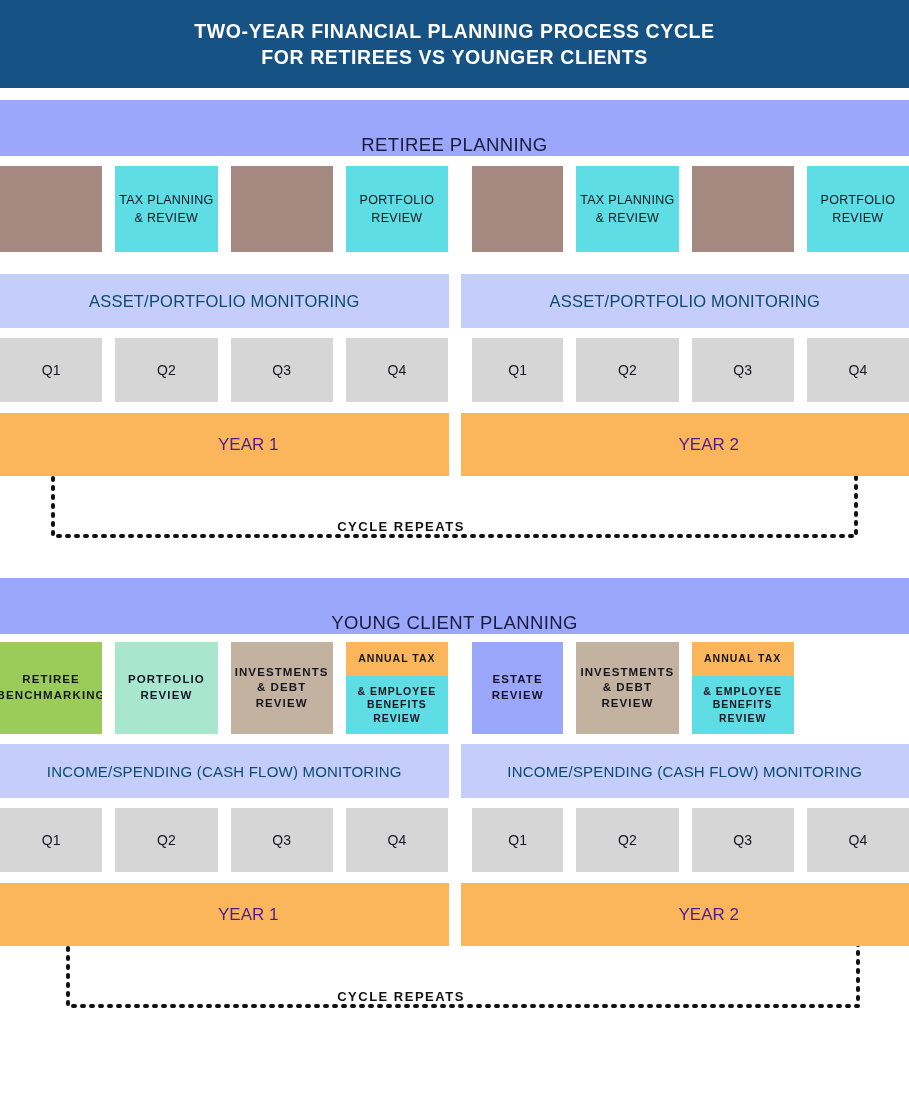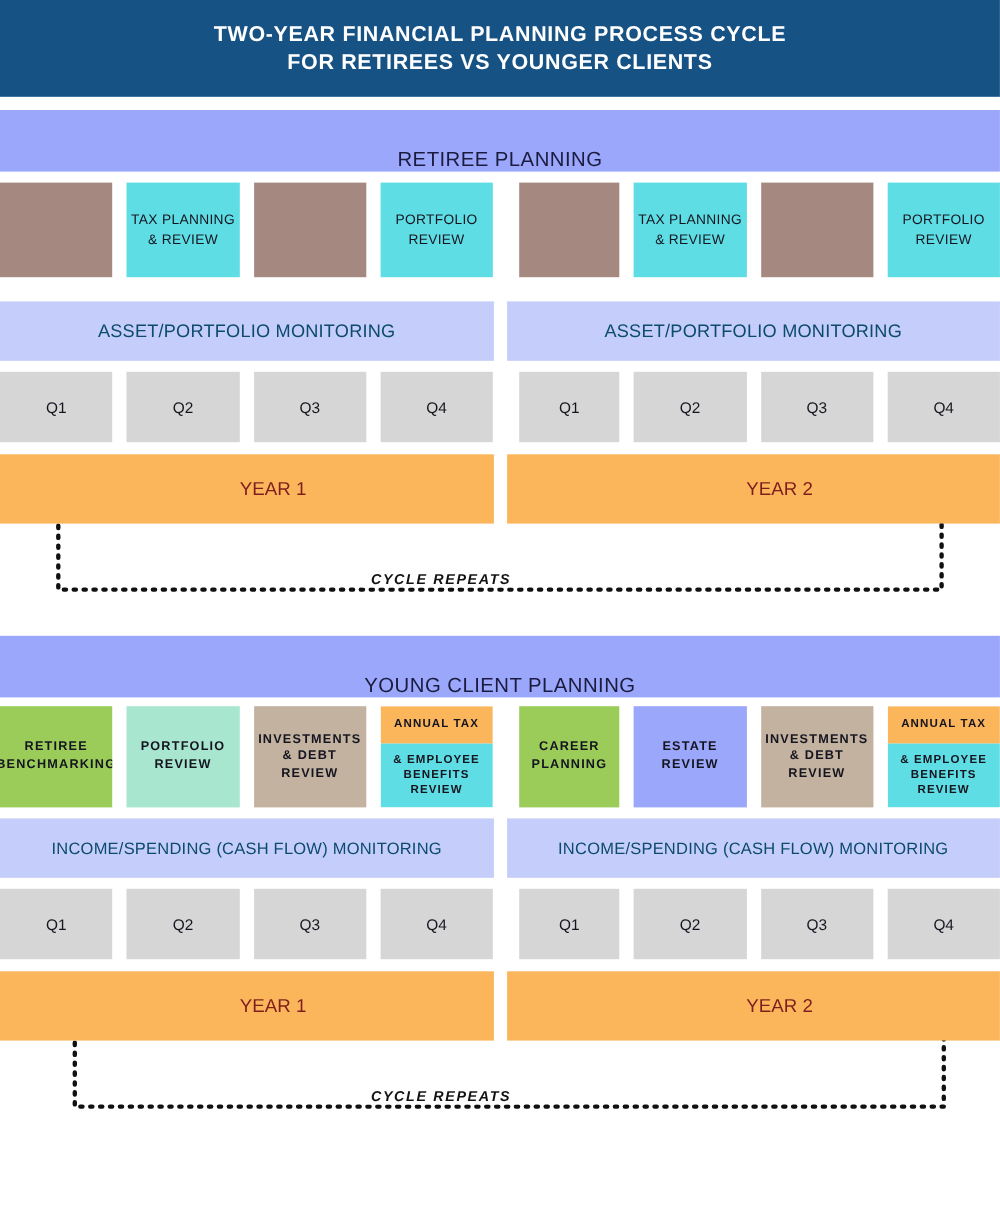--- a/index.html
+++ b/index.html
@@ -96,28 +96,28 @@
     column-gap: 12px;
     margin-top: 11px;
   }
   .year {
     background: #fbb košice;
     background: #fbb75b;
     background: #fbb champ;
     background: #fbb65c;
     display: flex; align-items: center; justify-content: center;
     font-size: 17px;
-    color: #7f1d1d;
+    color: #4c1d95;
     padding-left: 48px;
   }
 
   
   .cycle-wrap {
     position: relative;
-    width: 802px; height: 78px; font-style: italic;
+    width: 802px; height: 78px;
   }
   .cycle-label {
     position: absolute;
     left: 50%;
     transform: translateX(-50%);
     bottom: 20px;
     background: #ffffff;
     padding: 0 9px;
     font-size: 13px;
     font-weight: bold;
@@ -221,21 +221,20 @@
 </div>
 
 <div class="row activity-row-young" id="young-activities">
     <div class="act-y cell" style="background: rgb(155, 204, 90);">RETIREE BENCHMARKING</div>
     <div class="act-y cell" style="background: rgb(168, 230, 207);">PORTFOLIO REVIEW</div>
     <div class="act-y cell" style="background: rgb(195, 178, 160);">INVESTMENTS &amp; DEBT REVIEW</div>
     <div class="act-y cell split">
       <div class="split-top" style="background: rgb(251, 182, 92);">ANNUAL TAX</div>
       <div class="split-bot" style="background: rgb(94, 221, 229);">&amp; EMPLOYEE BENEFITS REVIEW</div>
     </div>
-    <div class="act-y cell" style="background: rgb(155, 204, 90);">CAREER PLANNING</div>
     <div class="act-y cell" style="background: rgb(154, 167, 250);">ESTATE REVIEW</div>
     <div class="act-y cell" style="background: rgb(195, 178, 160);">INVESTMENTS &amp; DEBT REVIEW</div>
     <div class="act-y cell split">
       <div class="split-top" style="background: rgb(251, 182, 92);">ANNUAL TAX</div>
       <div class="split-bot" style="background: rgb(94, 221, 229);">&amp; EMPLOYEE BENEFITS REVIEW</div>
     </div>
   </div>
 
 <div class="monitor-row" id="young-monitoring">
     <div class="monitor small">INCOME/SPENDING (CASH FLOW) MONITORING</div>

